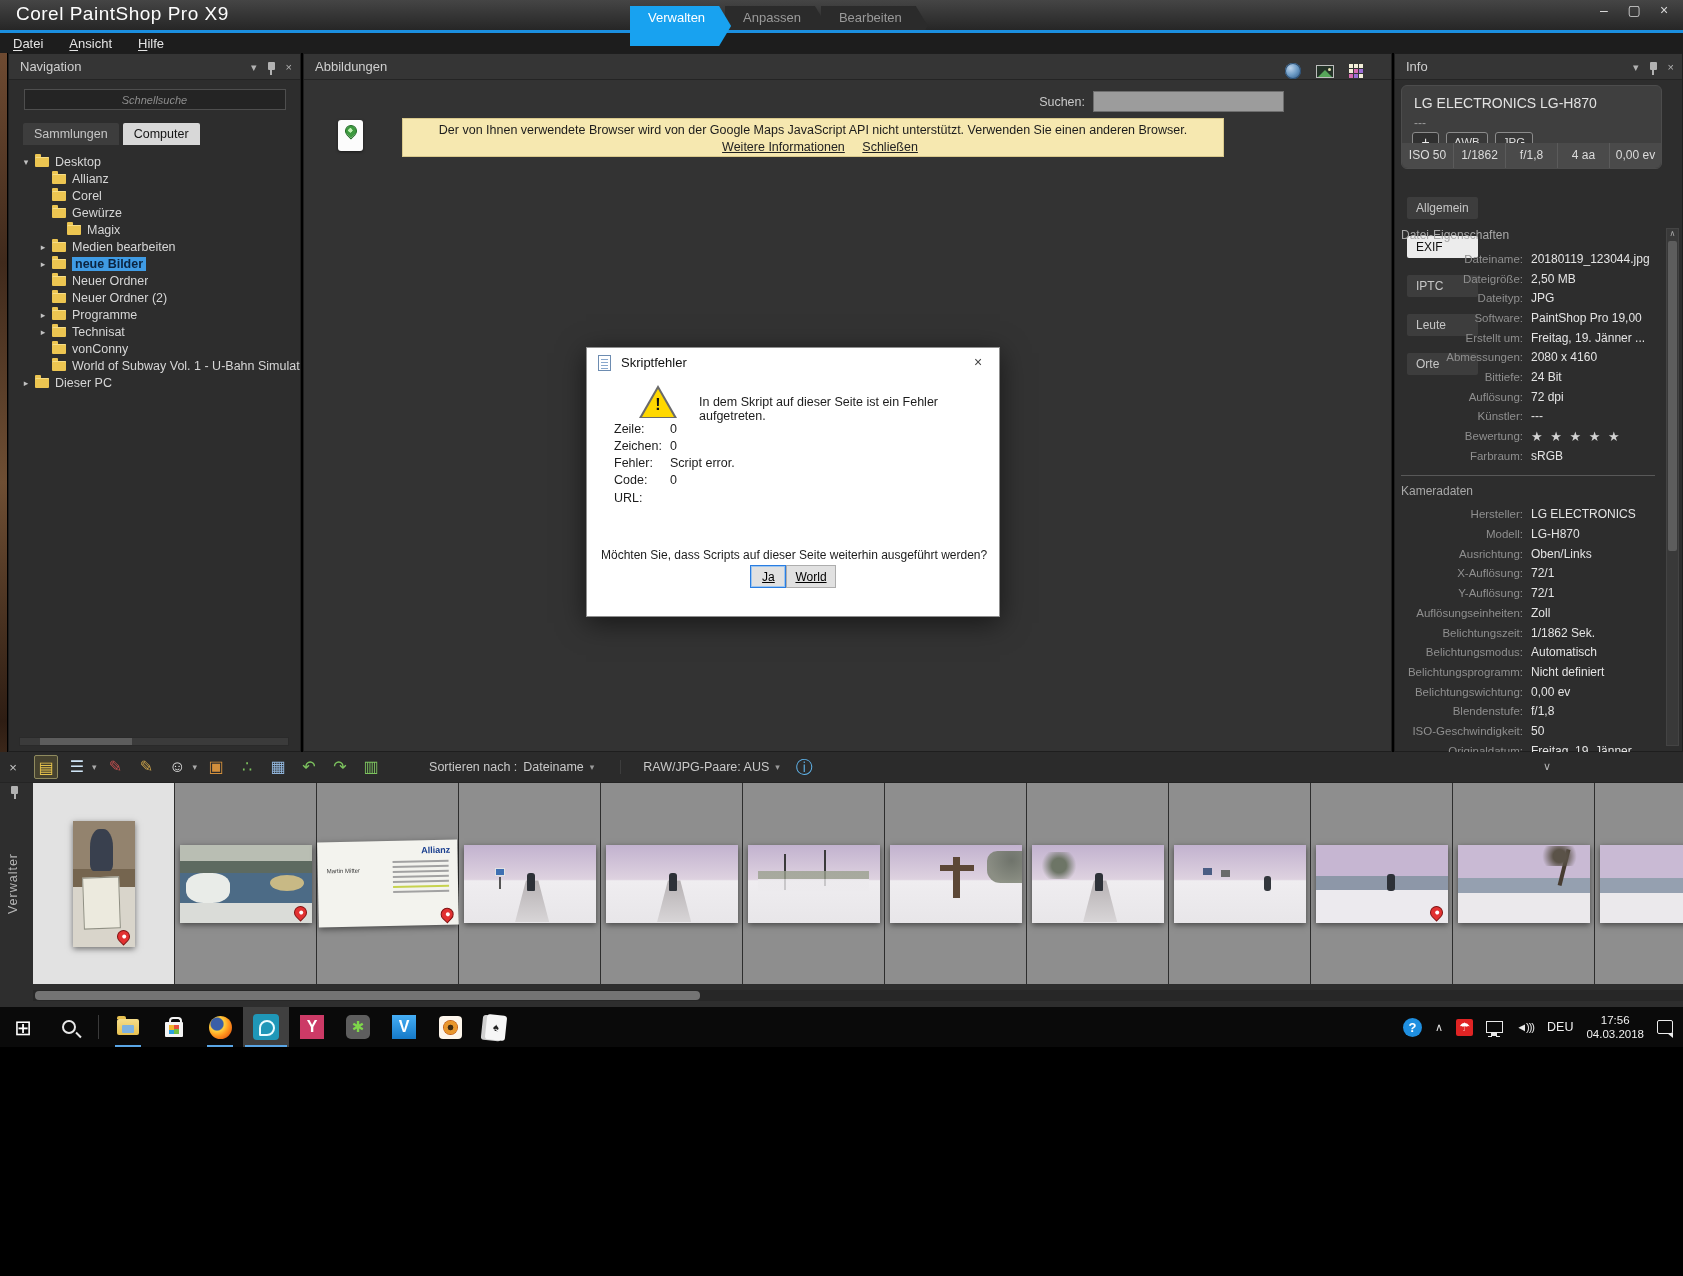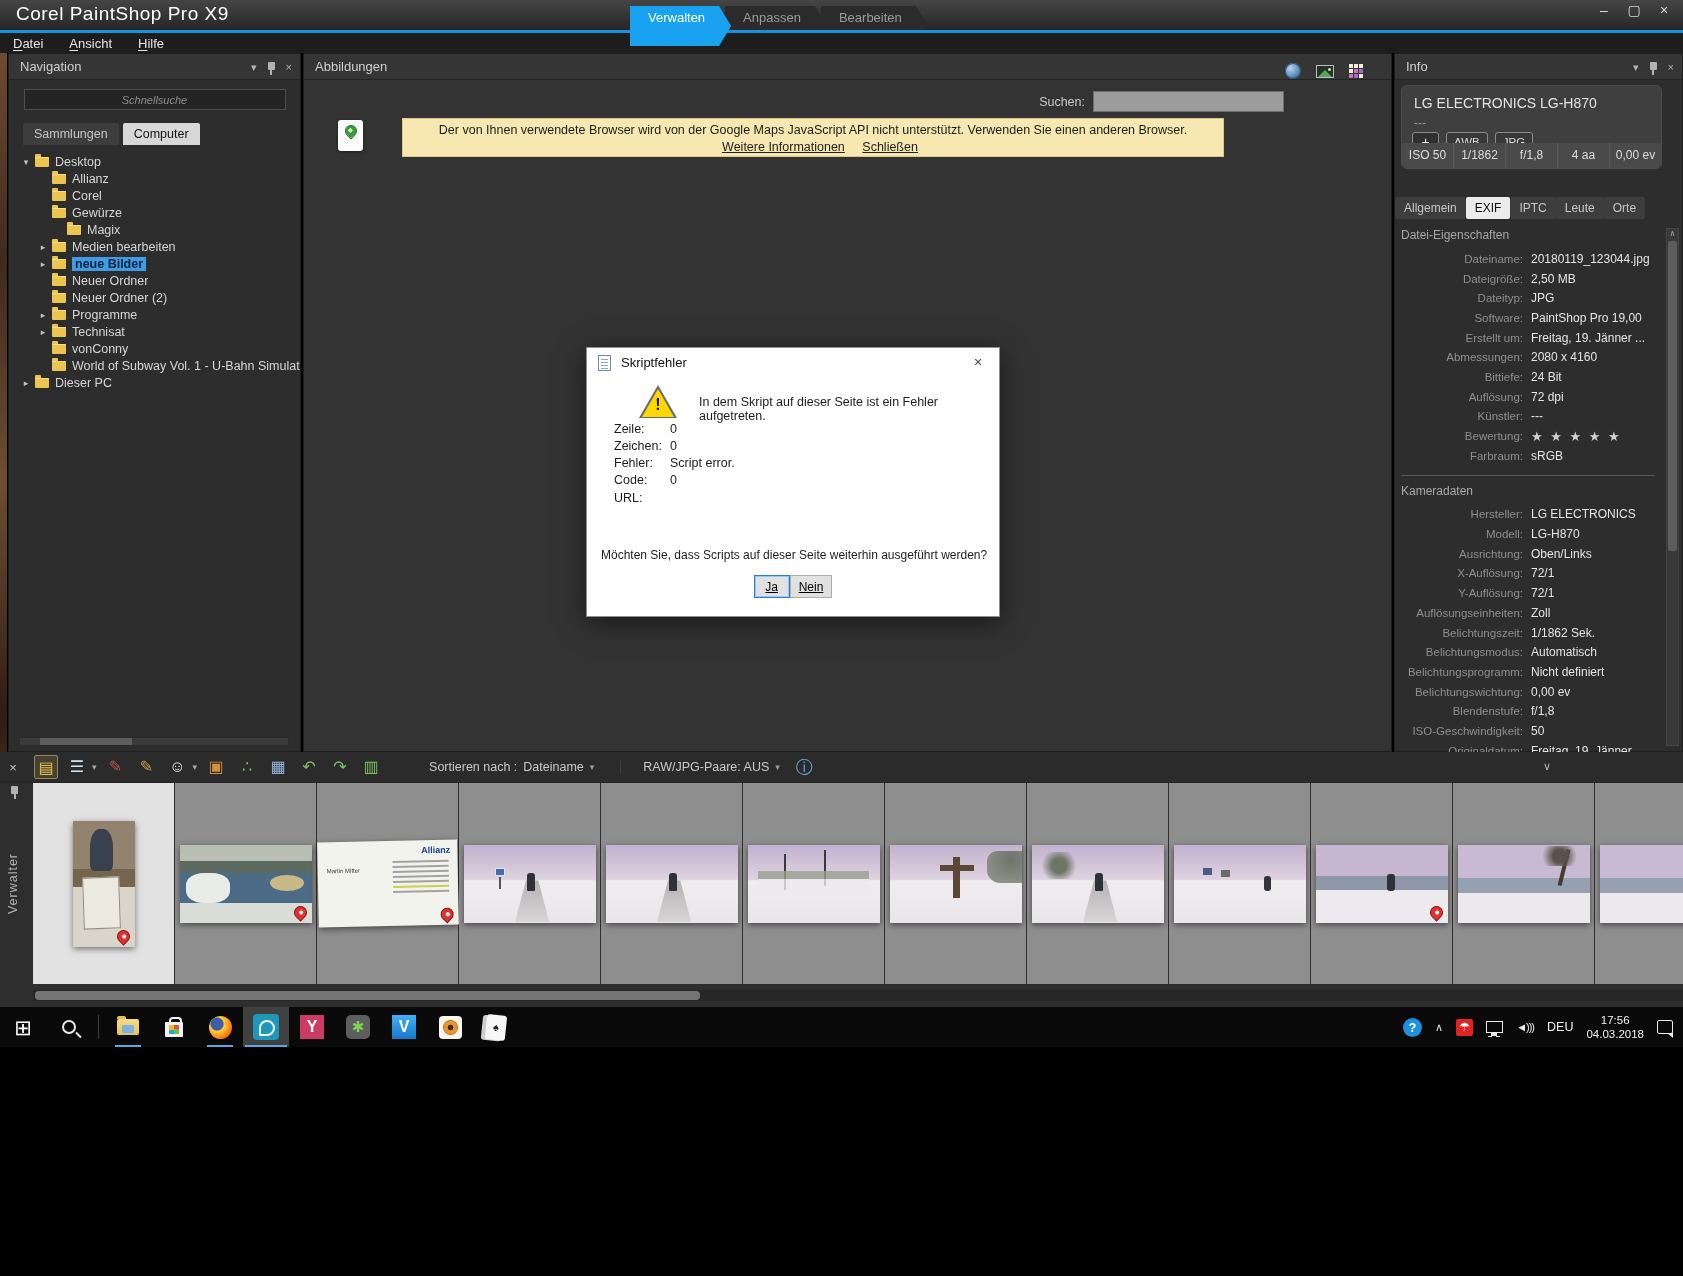--- a/index.html
+++ b/index.html
@@ -81,21 +81,21 @@
   #info-panel { left:1394px; top:53px; width:289px; height:699px; }
   #info-card { position:absolute; left:6px; top:31px; width:261px; height:84px; background:#3f3f3f; border:1px solid #4c4c4c; border-radius:6px; }
   #card-title { position:absolute; left:12px; top:9px; font-size:14px; color:#e2e2e2; }
   #card-sub { position:absolute; left:12px; top:30px; font-size:12px; color:#9b9b9b; }
   #badges { position:absolute; left:10px; top:46px; display:flex; gap:7px; }
   .badge, .crosshair-badge { height:21px; line-height:19px; padding:0 7px; border:1px solid #8b8b8b; border-radius:3px; color:#ddd; font-size:11.5px; background:#383838; }
   .crosshair-badge { width:27px; text-align:center; font-size:14px; color:#eee; background:#303030; }
   #quickrow { position:absolute; left:0; bottom:0; width:100%; height:25px; background:#4a4a4a; border-radius:0 0 6px 6px; display:flex; }
   .quick-cell { flex:1; text-align:center; line-height:25px; font-size:12px; color:#dcdcdc; border-right:1px solid #5b5b5b; }
   .quick-cell:last-child { border-right:none; }
-  #itabs { position:absolute; left:0; top:143px; display:flex; gap:0; }
+  #itabs { position:absolute; left:12px; top:143px; display:flex; gap:17px;flex-direction:column; }
   .itab { height:22px; line-height:22px; padding:0 9px; font-size:12px; background:#3d3d3d; color:#c6c6c6; border-radius:2px; }
   .itab.active { background:#ececec; color:#111; }
   #info-scroll-area { position:absolute; left:6px; top:174px; width:258px; }
   .sec-title { font-size:12px; color:#a8a8a8; margin-bottom:7px; }
   .irow { display:flex; height:19.7px; align-items:center; }
   .ilabel { width:130px; text-align:right; padding-right:8px; font-size:11.5px; color:#8f8f8f; white-space:nowrap; }
   .ivalue { font-size:12px; color:#e4e4e4; white-space:nowrap; }
   .ivalue.stars { color:#d2d2d2; font-size:13px; letter-spacing:2px; }
   .sec-div { height:1px; background:#585858; margin:9px 4px 8px 0; }
   #info-vscroll { position:absolute; right:3px; top:174px; width:13px; height:518px; background:#393939; border:1px solid #444; }
@@ -116,21 +116,21 @@
   .warn i { position:absolute; left:0; width:38px; text-align:center; top:11px; font-style:normal; font-weight:bold; font-size:16px; color:#111; z-index:2; }
   #dlg-msg { position:absolute; left:112px; top:47px; width:280px; font-size:12.5px; }
   #dlgfields { position:absolute; left:27px; top:73px; }
   .dlg-row { display:flex; height:16.8px; align-items:center; }
   .dlg-label { width:56px; font-size:12.5px; }
   .dlg-value { font-size:12.5px; }
   #url-row { position:absolute; left:27px; top:143px; display:flex; }
   #url-label { width:56px; font-size:12.5px; }
   #url-value { width:276px; font-size:12px; line-height:13px; background:#2f7de1; color:#fff; word-break:break-all; padding:0 1px; }
   #dlg-question { position:absolute; left:14px; top:200px; width:392px; font-size:12px; white-space:nowrap; }
-  #dlgbtns { position:absolute; left:0; top:227px; width:100%; display:flex; justify-content:center; }
+  #dlgbtns { position:absolute; left:0; top:217px; width:100%; display:flex; justify-content:center; }
   .dlg-btn { min-width:36px; height:23px; background:#e1e1e1; border:1px solid #adadad; font-size:12px; font-family:inherit; text-decoration:underline; color:#000; padding:0 8px; }
   .dlg-btn.def { border:1px solid #2a7de1; box-shadow:inset 0 0 0 1px #9cc5ef; }
 
   
   #organizer { position:absolute; left:0; top:752px; width:1683px; height:255px; background:#2e2e2e; }
   #org-toolbar { position:relative; height:31px; background:#2b2b2b; border-bottom:1px solid #242424; display:flex; align-items:center; }
   #org-close { width:26px; text-align:center; color:#c6c6c6; font-size:13px; }
   #tools { display:flex; align-items:center; gap:7px; margin-left:8px; }
   .tool { width:24px; height:24px; text-align:center; line-height:24px; font-size:16px; }
   .tool.selected { border:1px solid #8f8a5e; background:#46422f; border-radius:2px; }
@@ -547,21 +547,21 @@
           <span class="dlg-label">Code:</span>
           <span class="dlg-value">0</span>
         </div>
       </div>
     <div id="url-row">
       <span id="url-label">URL:</span>
     </div>
     <div id="dlg-question">Möchten Sie, dass Scripts auf dieser Seite weiterhin ausgeführt werden?</div>
     <div id="dlgbtns">
         <button class="dlg-btn def">Ja</button>
-        <button class="dlg-btn">Nein</button>
+        <button class="dlg-btn">World</button>
       </div>
   </div>
 
   <div id="organizer">
     <div id="org-toolbar">
       <span id="org-close">×</span>
       <div id="tools">
           <span class="tool t-yellow selected">▤</span>
           <span class="tool t-blue">☰</span>
           <span class="tool-caret">▾</span>

